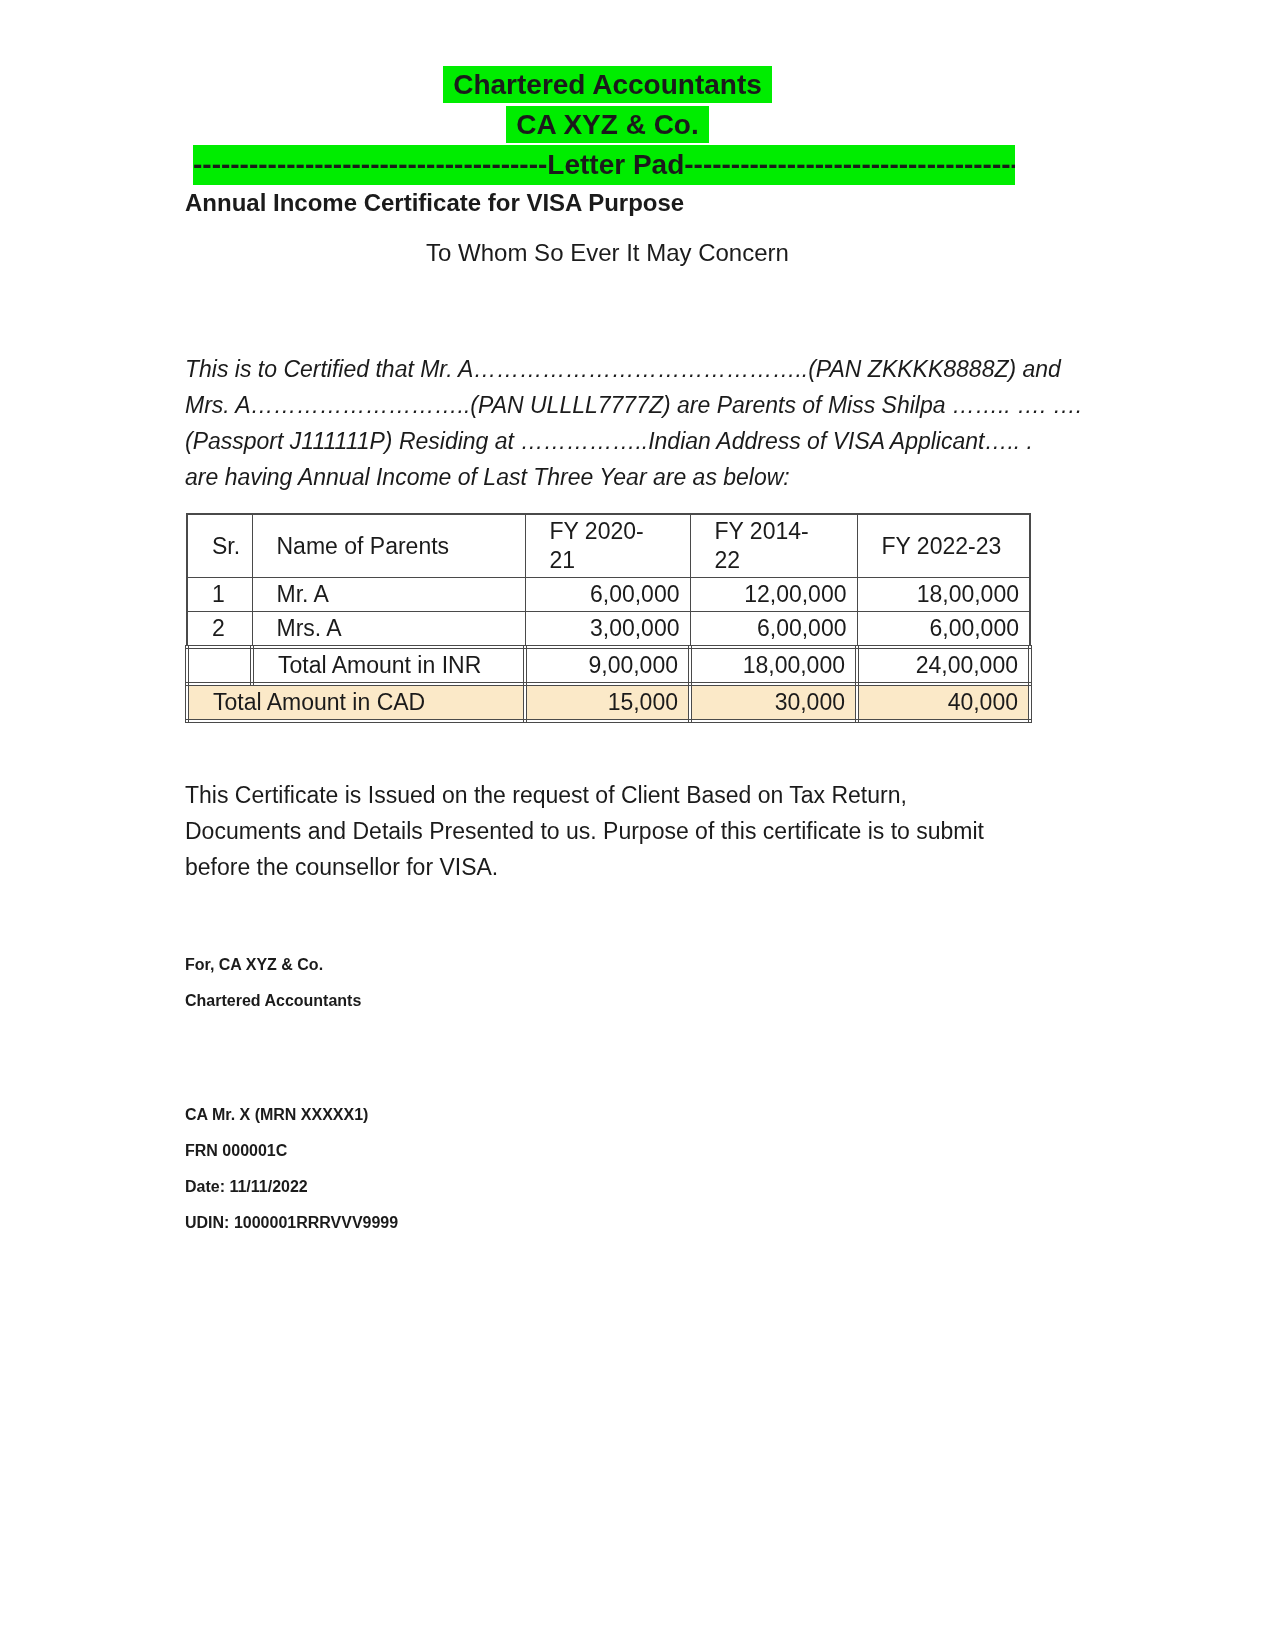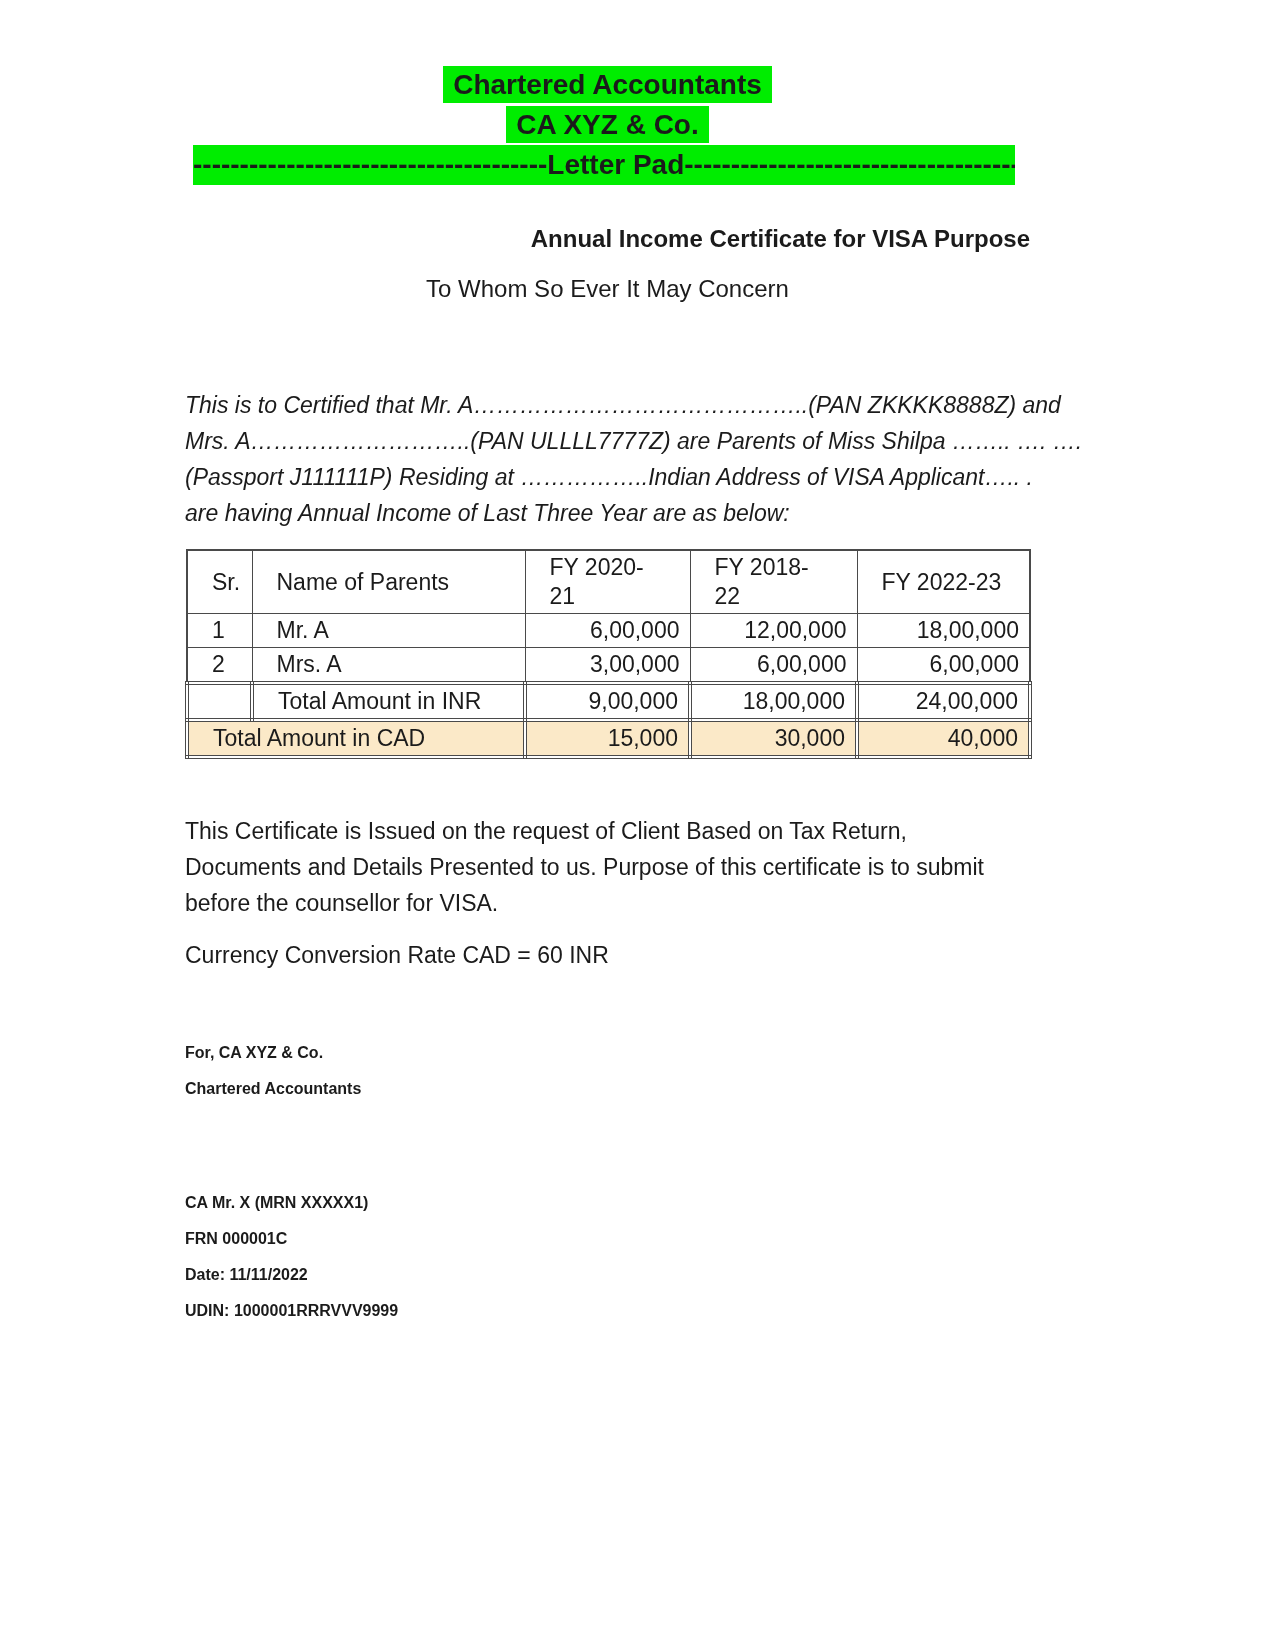--- a/index.html
+++ b/index.html
@@ -20,21 +20,21 @@
     background: var(--highlight-green, #00ed00);
     padding: 3px 10px;
   }
   .letterpad-band {
     width: 822px; margin-left: 8px; height: 40px; line-height: 40px;
     background: var(--highlight-green, #00ed00);
     font-size: 28px; font-weight: 700;
     text-align: center; white-space: nowrap; overflow: hidden;
   }
   
-  .title { margin-top: 36px; font-size: 24px; font-weight: 700; text-align: right; line-height: 36px; }
+  .title { font-size: 24px; font-weight: 700; text-align: left; line-height: 36px; }
   .subtitle { margin-top: 14px; font-size: 24px; text-align: center; line-height: 36px; }
   
   .para { margin-top: 80px; font-style: italic; }
   .para .line, .para2 .line { font-size: 23px; line-height: 36px; white-space: nowrap; }
   .para2 { margin-top: 54px; }
   .conv-line { margin-top: 16px; font-size: 23px; line-height: 36px; }
   
   table.income {
     margin-top: 18px;
     border-collapse: collapse;
@@ -94,21 +94,21 @@
         <col style="width:273px">
         <col style="width:165px">
         <col style="width:167px">
         <col style="width:173px">
     </colgroup>
     <thead>
       <tr>
         <th>Sr.</th>
         <th>Name of Parents</th>
         <th>FY 2020-21</th>
-        <th>FY 2018-22</th>
+        <th>FY 2014-22</th>
         <th>FY 2022-23</th>
       </tr>
     </thead>
     <tbody>
       <tr>
         <td>1</td>
         <td>Mr. A</td>
         <td class="num">6,00,000</td>
         <td class="num">12,00,000</td>
         <td class="num">18,00,000</td>
@@ -135,21 +135,20 @@
       </tr>
     </tbody>
   </table>
 
   <div class="para2">
     <div class="line">This Certificate is Issued on the request of Client Based on Tax Return,</div>
     <div class="line">Documents and Details Presented to us. Purpose of this certificate is to submit</div>
     <div class="line">before the counsellor for VISA.</div>
   </div>
 
-  <div class="conv-line">Currency Conversion Rate CAD = 60 INR</div>
 
   <div class="sig-block-1">
     <div class="sig-line">For, CA XYZ &amp; Co.</div>
     <div class="sig-line">Chartered Accountants</div>
   </div>
 
   <div class="sig-block-2">
     <div class="sig-line">CA Mr. X (MRN XXXXX1)</div>
     <div class="sig-line">FRN 000001C</div>
     <div class="sig-line">Date: 11/11/2022</div>

